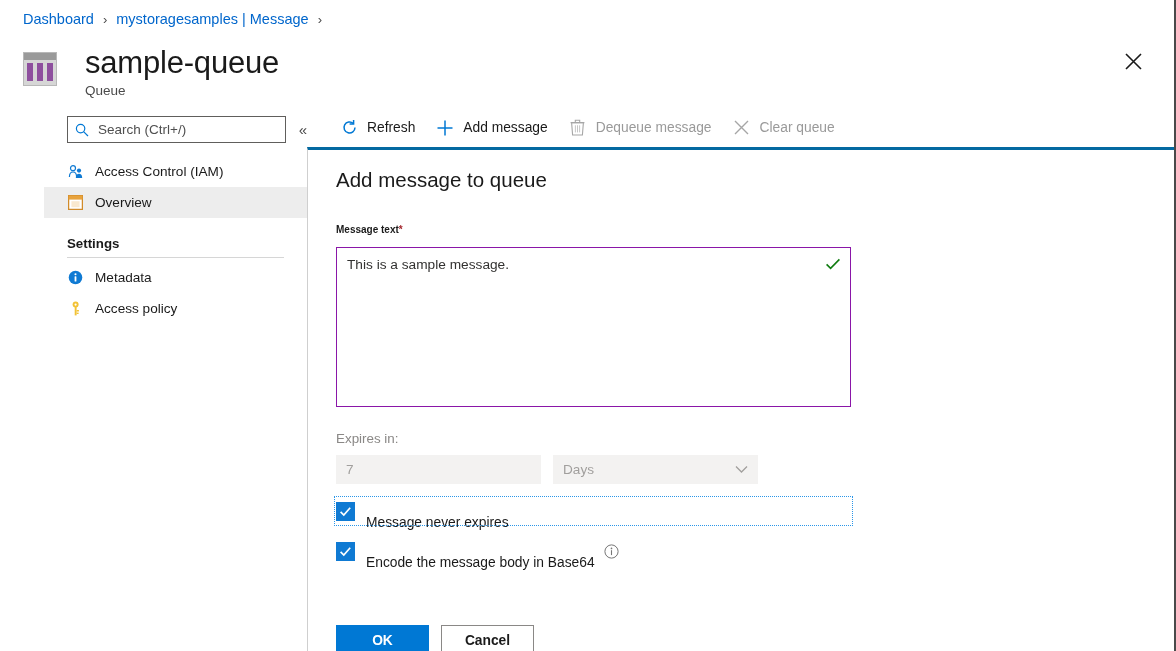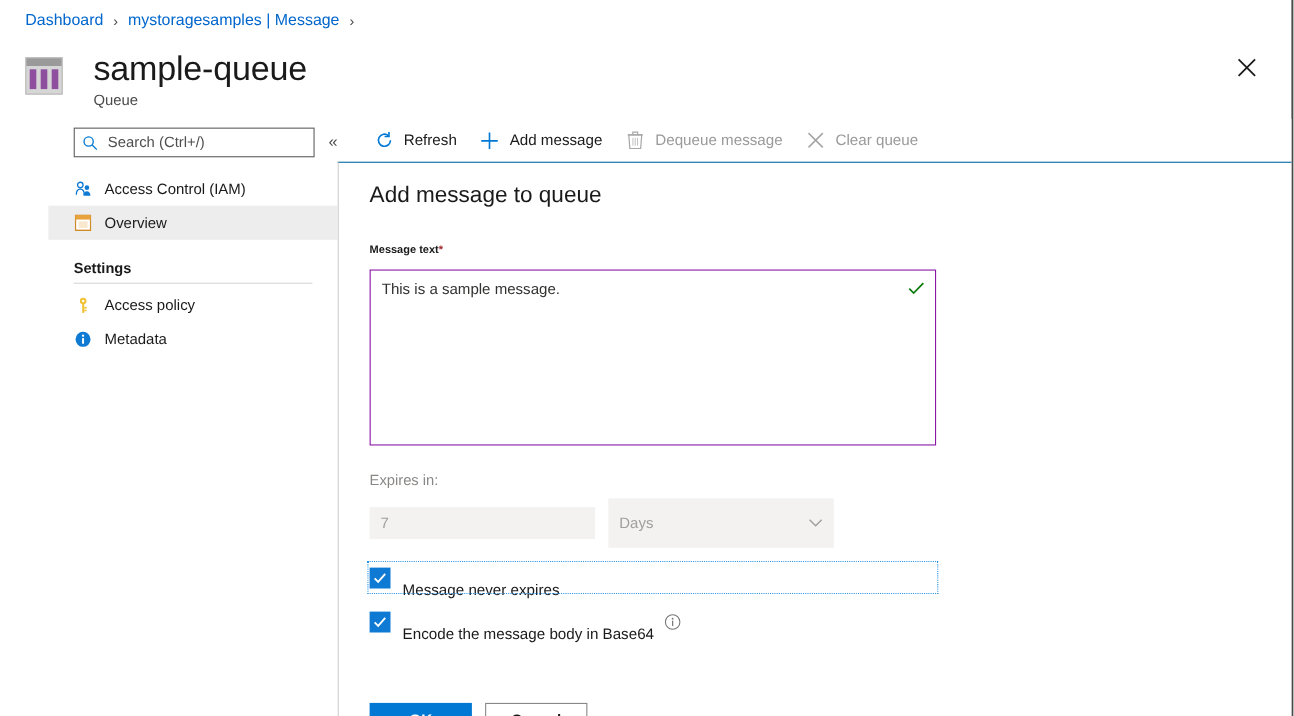--- a/index.html
+++ b/index.html
@@ -179,21 +179,21 @@
   }
   .tb-btn.disabled { color: #9a9a9a; cursor: default; }
 
   
   .dialog {
     position: absolute;
     left: 307px; top: 147px;
     width: 869px; height: 504px;
     background: #ffffff;
     border-left: 1px solid #cfcfcf;
-    border-top: 1px solid #0369a1;
+    border-top: 3px solid #0369a1;
   }
   .dialog-inner { padding: 18px 0 0 28px; }
   .dlg-title {
     font-size: 20.5px;
     font-weight: 400;
     color: #1a1a1a;
     margin-bottom: 32px;
   }
   .field-label {
     font-size: 10px;
@@ -235,21 +235,21 @@
   .num-input {
     width: 205px; height: 29px;
     background: #f3f2f1;
     border: none;
     padding: 0 10px;
     font-family: "Liberation Sans", sans-serif;
     font-size: 13.6px;
     color: #a19f9d;
   }
   .unit-select {
-    width: 205px; height: 45px;
+    width: 205px; height: 29px;
     margin-left: 12px;
     background: #f3f2f1;
     display: flex; align-items: center;
     justify-content: space-between;
     padding: 0 10px;
     font-size: 13.6px;
     color: #a19f9d;
     cursor: default;
   }
 
@@ -377,40 +377,40 @@
     </div>
 
     <div class="nav-section">
       <div class="label">Settings</div>
       <div class="rule"></div>
     </div>
 
     <div class="nav-list" style="margin-top:4px">
       <div class="nav-item">
         <span class="ico">
+          <svg width="15" height="15" viewBox="0 0 15 15">
+            <circle cx="7.5" cy="7.5" r="6.8" fill="#0f7ad3"></circle>
+            <circle cx="7.5" cy="4.2" r="1.05" fill="#ffffff"></circle>
+            <rect x="6.6" y="6.2" width="1.8" height="5.4" rx="0.6" fill="#ffffff"></rect>
+          </svg>
+        </span>
+        <span>Metadata</span>
+      </div>
+
+      <div class="nav-item">
+        <span class="ico">
           <svg width="14" height="15" viewBox="0 0 14 15">
             <circle cx="6.6" cy="3.6" r="3" fill="#f2c236"></circle>
             <circle cx="6.6" cy="3.6" r="1.1" fill="#ffffff"></circle>
             <rect x="5.7" y="6" width="1.9" height="8.4" fill="#f2c236"></rect>
             <rect x="7.6" y="9" width="2.3" height="1.5" fill="#f2c236"></rect>
             <rect x="7.6" y="11.6" width="2" height="1.4" fill="#f2c236"></rect>
           </svg>
         </span>
         <span>Access policy</span>
-      </div>
-
-      <div class="nav-item">
-        <span class="ico">
-          <svg width="15" height="15" viewBox="0 0 15 15">
-            <circle cx="7.5" cy="7.5" r="6.8" fill="#0f7ad3"></circle>
-            <circle cx="7.5" cy="4.2" r="1.05" fill="#ffffff"></circle>
-            <rect x="6.6" y="6.2" width="1.8" height="5.4" rx="0.6" fill="#ffffff"></rect>
-          </svg>
-        </span>
-        <span>Metadata</span>
       </div>
     </div>
   </div>
 
   <div class="toolbar">
 
     <div class="tb-btn">
       <span class="ico">
         <svg width="17" height="17" viewBox="0 0 17 17">
           <path d="M14,8.5 A5.5,5.5 0 1,1 12.2,4.4" fill="none" stroke="#0078d4" stroke-width="1.5"></path>

